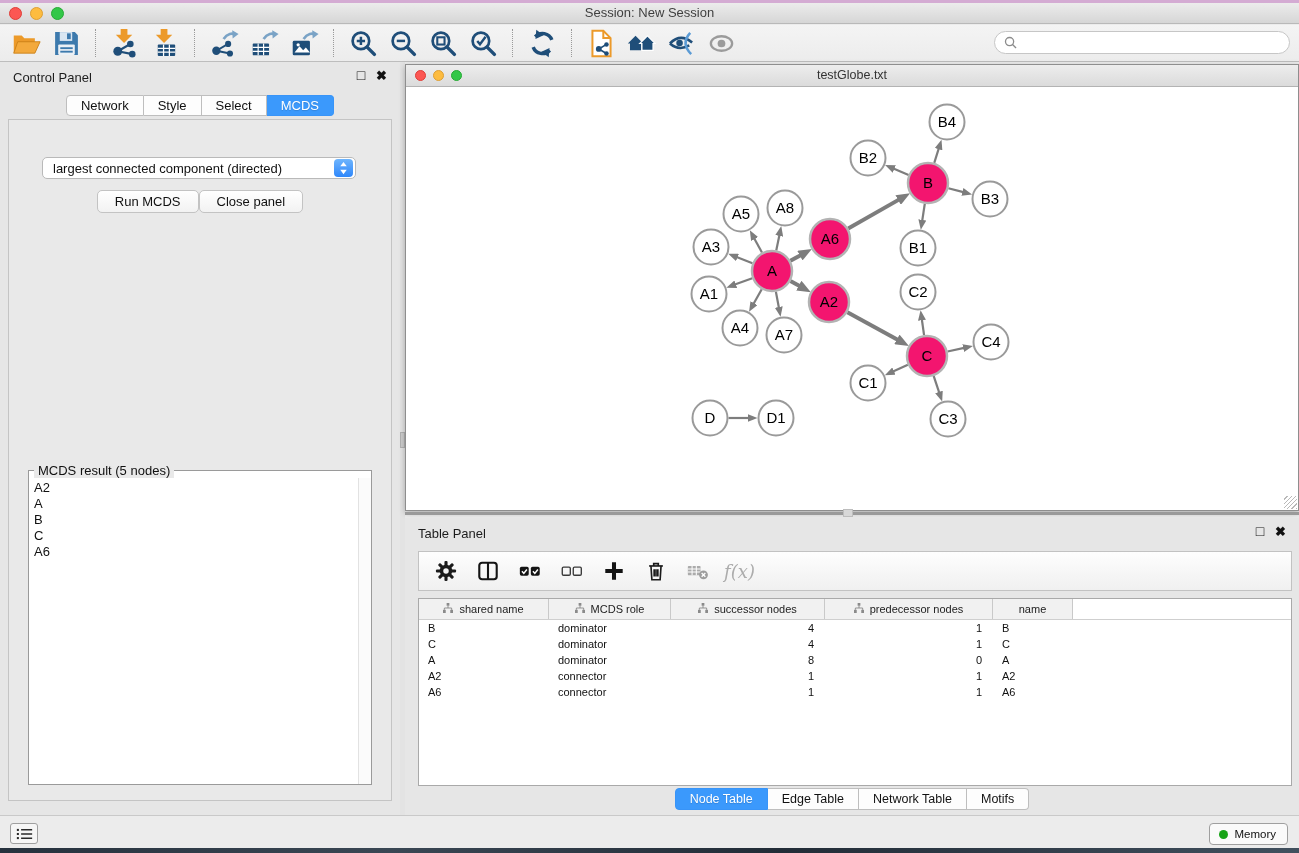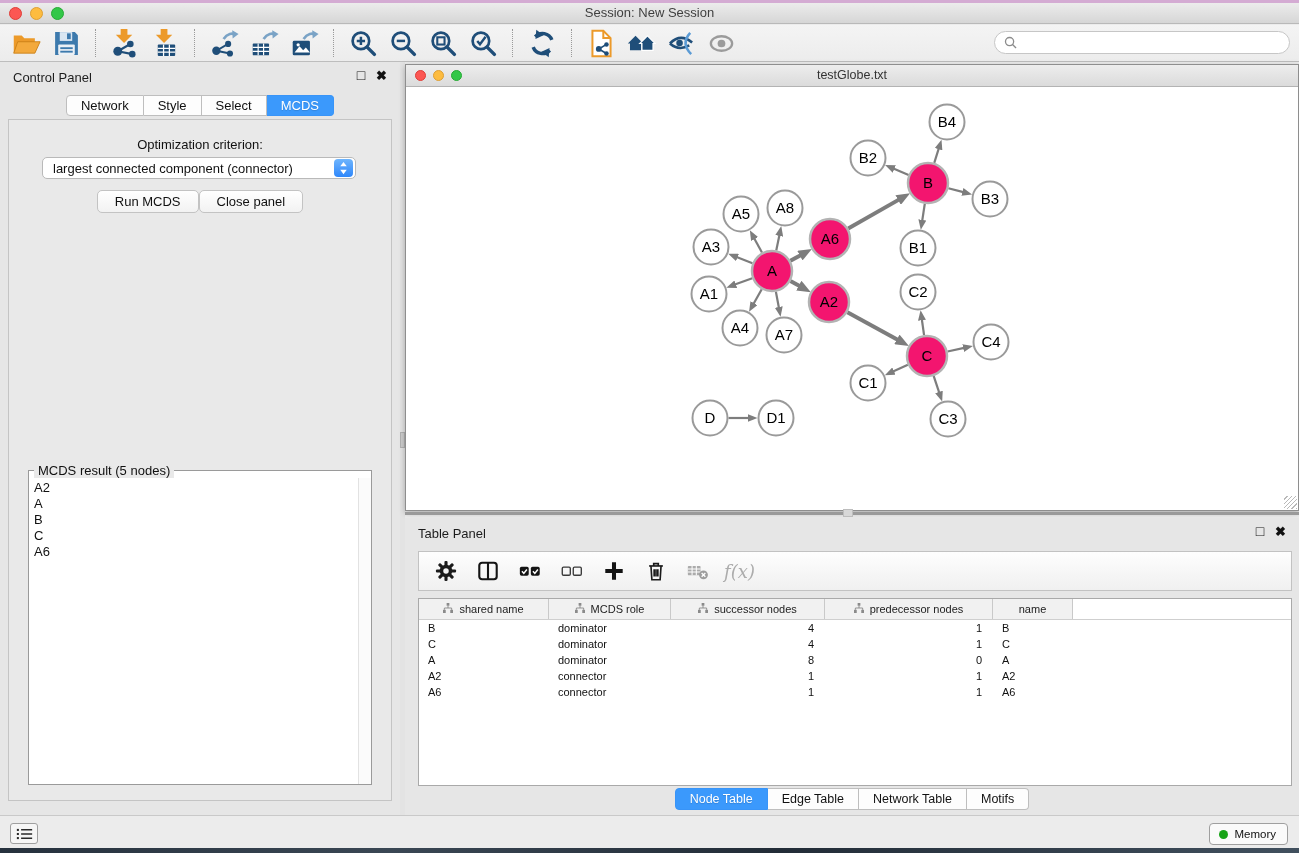--- a/index.html
+++ b/index.html
@@ -286,23 +286,22 @@
       <span class="win-ctrl float">□</span>
       <span class="win-ctrl">✖</span>
     </span>
     <div class="cp-tabs" id="cp-tabs">
         <div class="tab">Network</div>
         <div class="tab">Style</div>
         <div class="tab">Select</div>
         <div class="tab active">MCDS</div>
       </div>
     <div class="cp-content">
-      <div class="opt-label">Optimization criterion:</div>
       <div class="dropdown">
-        <span class="val">largest connected component (connector)</span>
+        <span class="val">largest connected component (directed)</span>
         <span class="stepper">
           <svg viewBox="0 0 10 16" width="9" height="14">
               <path d="M5 1 L8.7 6 H1.3 Z" fill="#fff"></path>
               <path d="M5 15 L1.3 10 H8.7 Z" fill="#fff"></path>
             </svg>
         </span>
       </div>
       <div class="btn-row">
         <button class="mac-btn">Run MCDS</button>
         <button class="mac-btn">Close panel</button>

